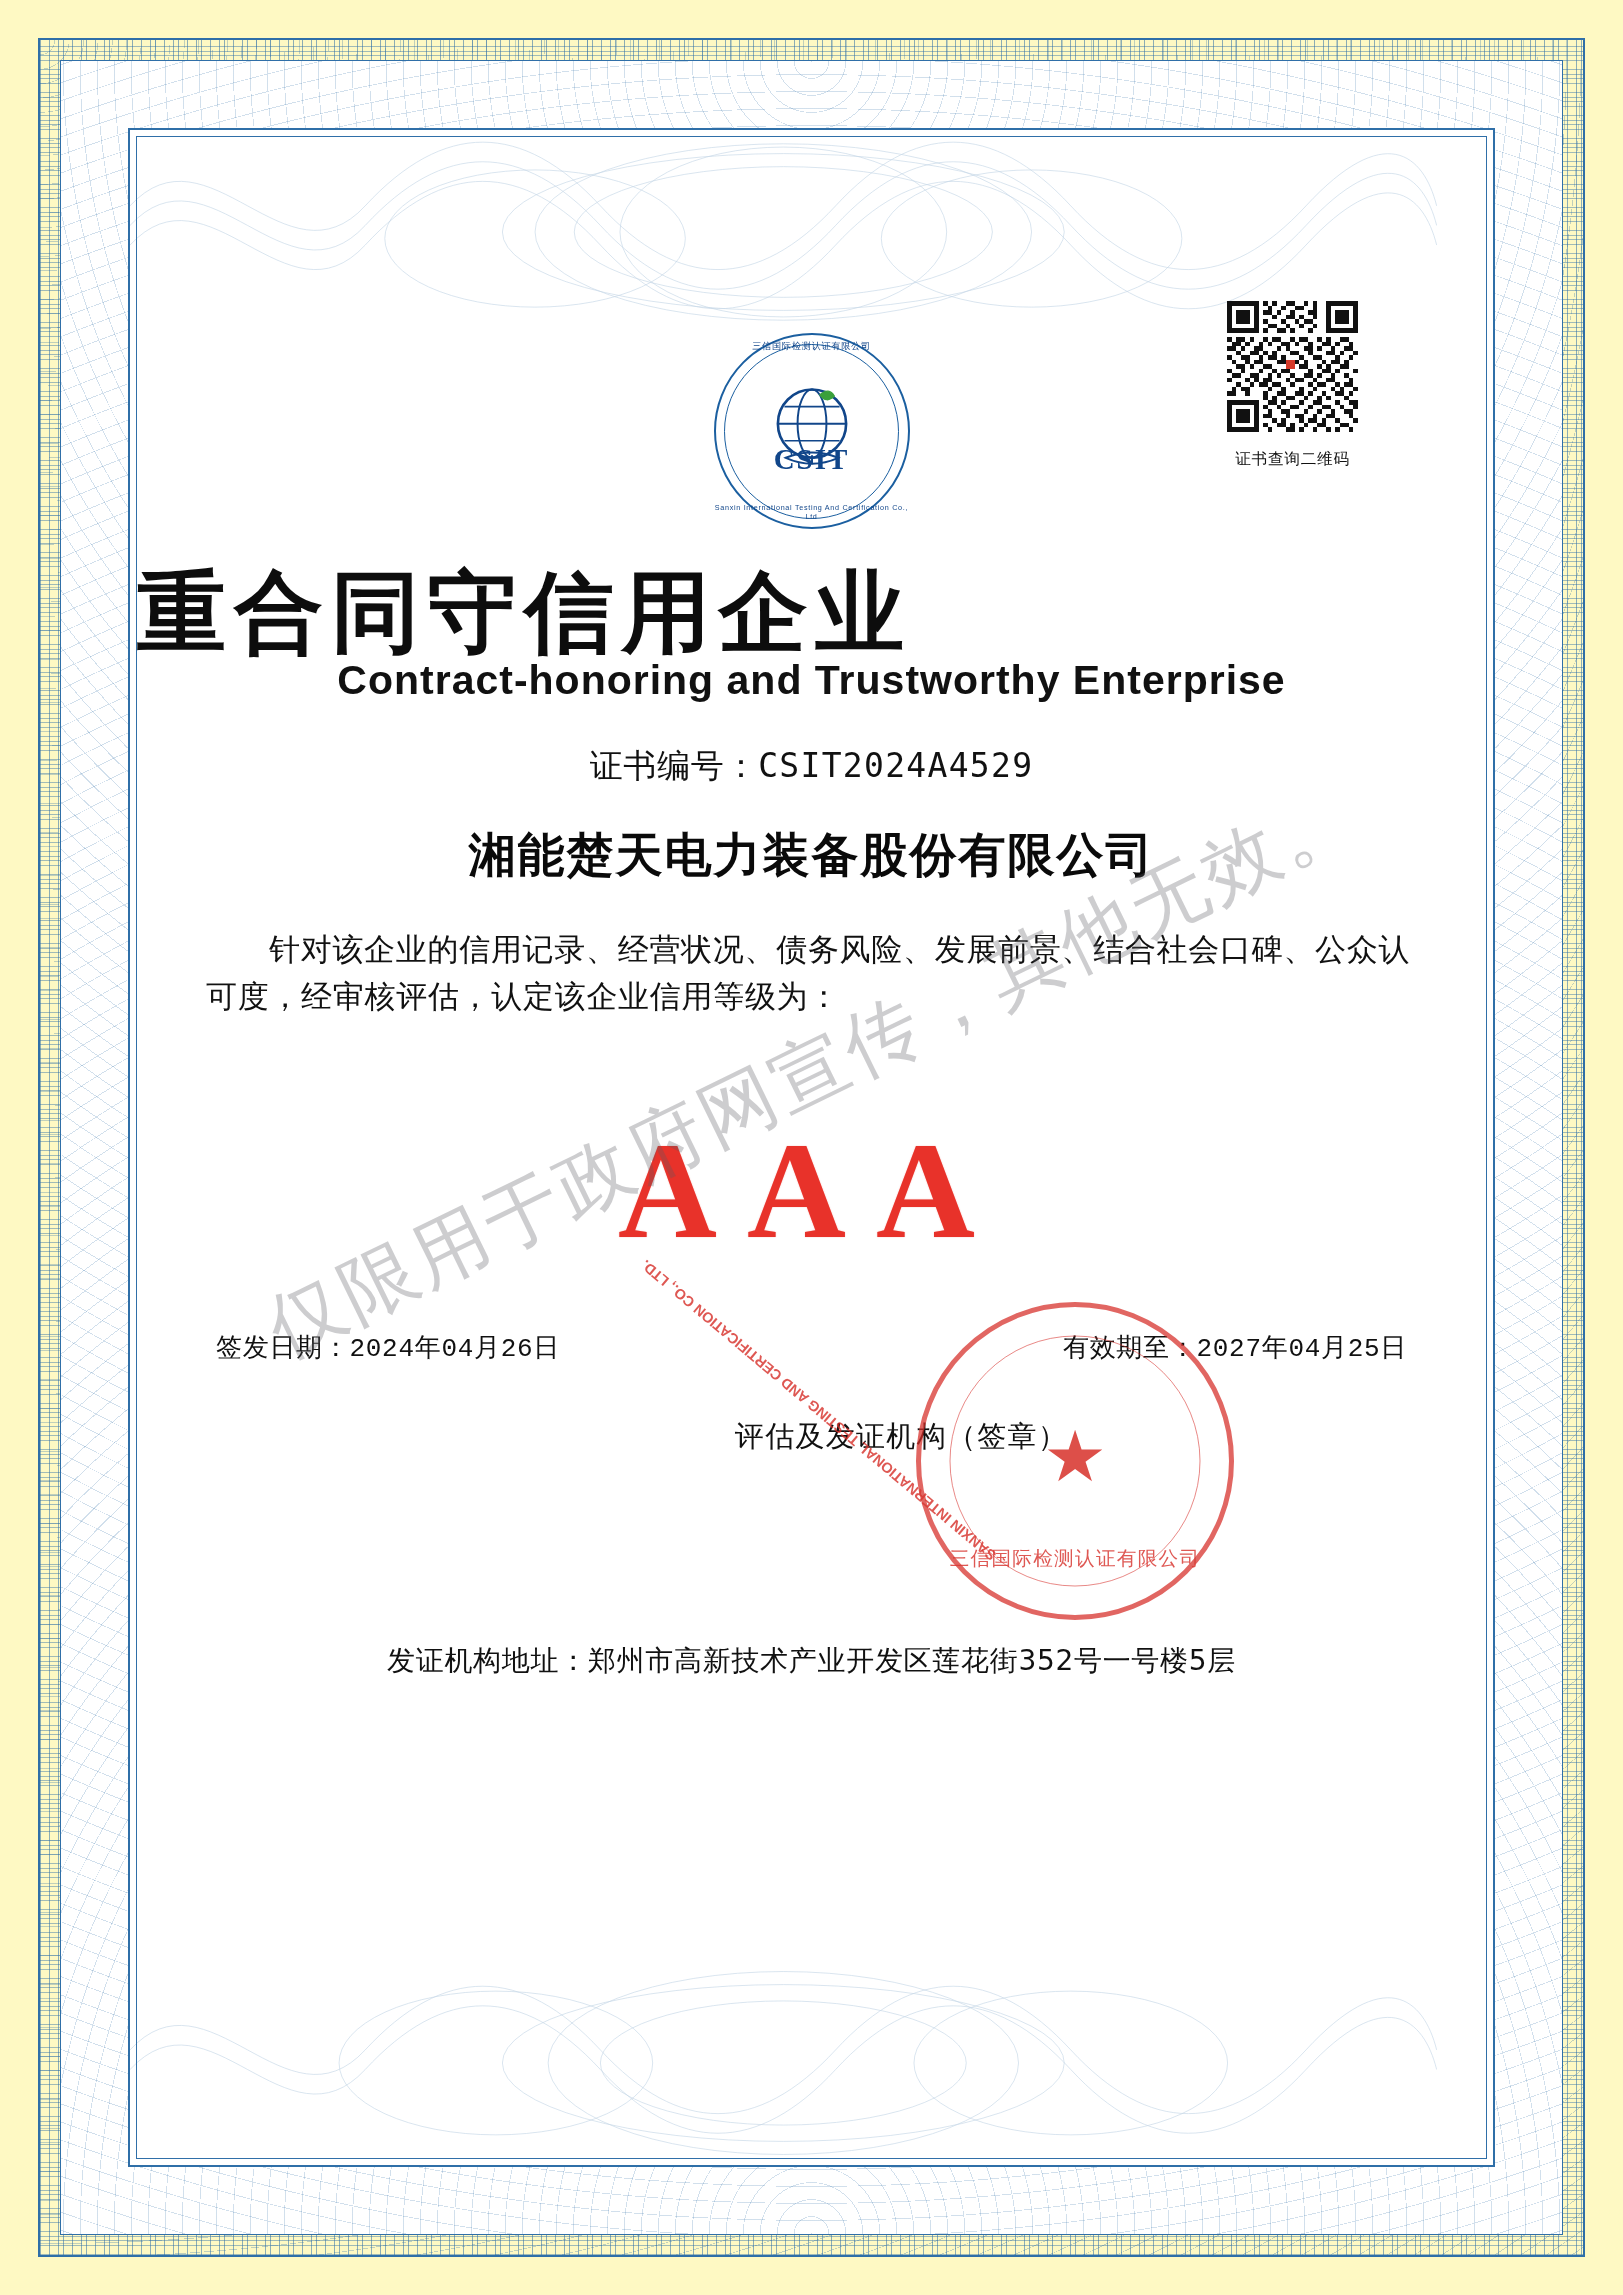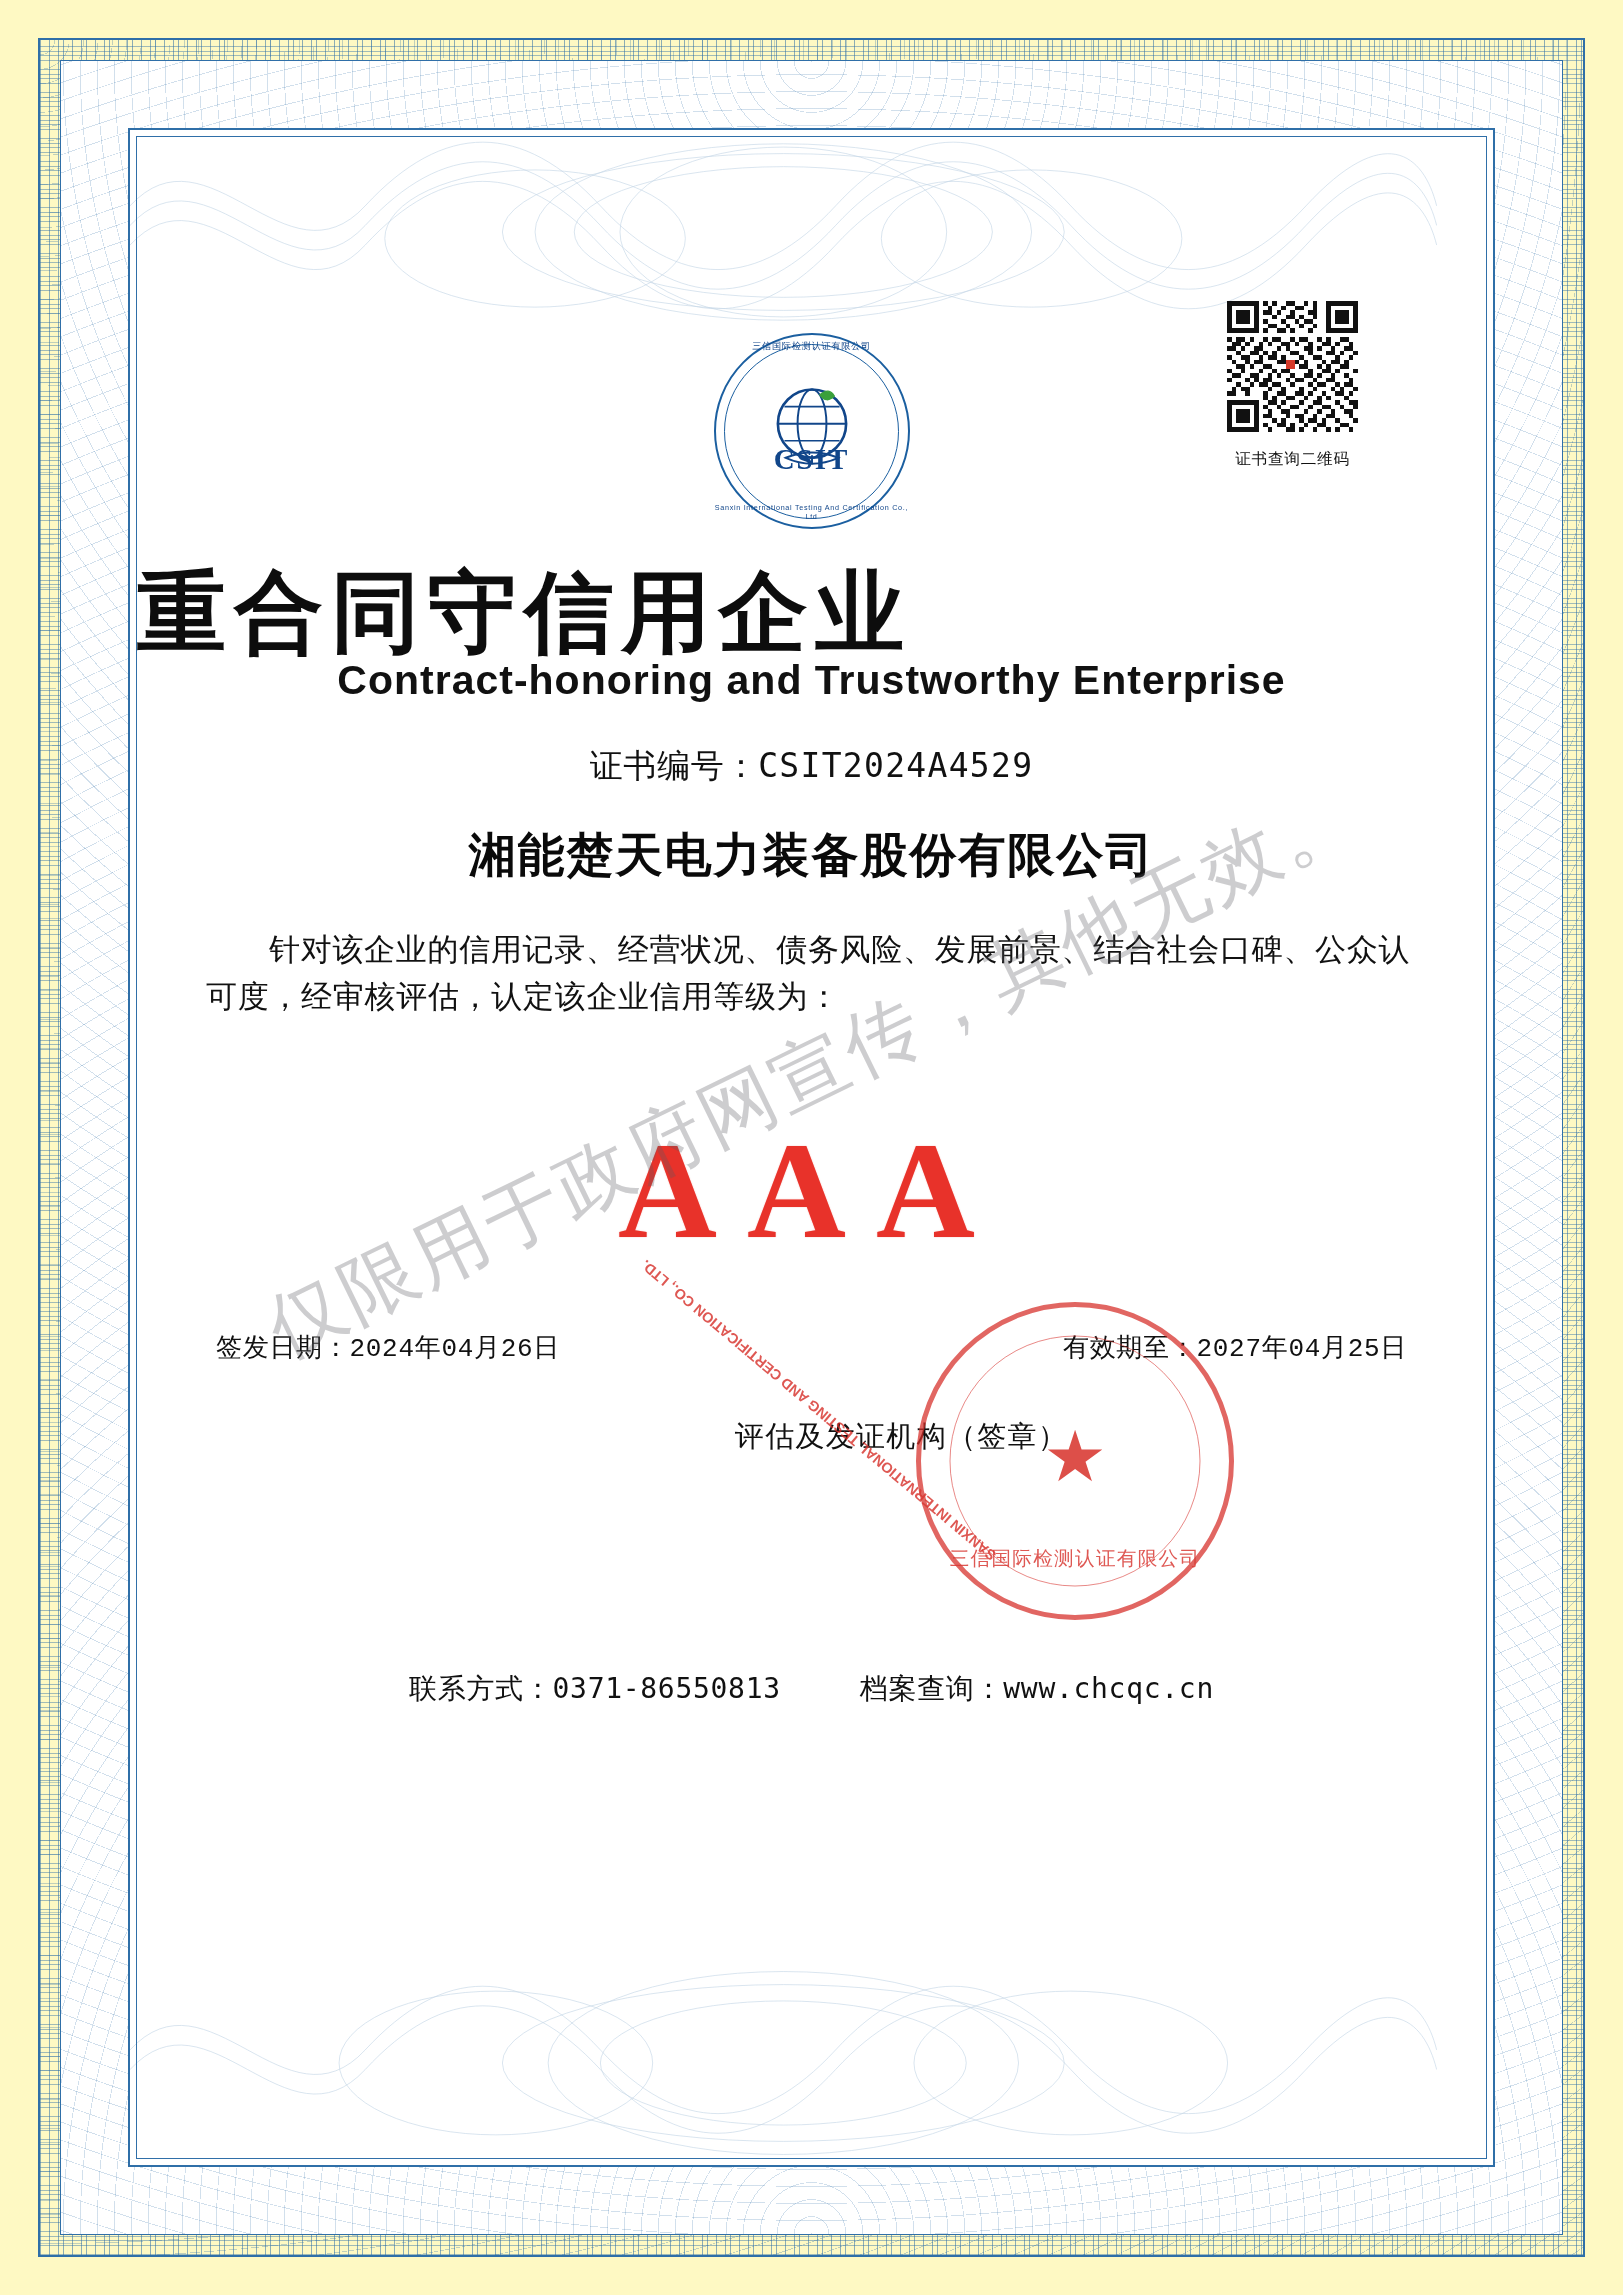--- a/index.html
+++ b/index.html
@@ -661,27 +661,22 @@
 
     <div class="seal">
       <div class="seal-ring-text">
         <span style="transform: rotate(-140deg) translate(0,-134px);">SANXIN INTERNATIONAL TESTING AND CERTIFICATION CO., LTD.</span>
       </div>
       <div class="seal-star">★</div>
       <div class="seal-bottom-cn">三信国际检测认证有限公司</div>
     </div>
 
     <div class="footer">
-      <div class="contact">
-        <div>
-          <span>联系方式：</span><span class="mono">0371-86550813</span>
-        </div>
-        <div>
-          <span>档案查询：</span><span class="mono">www.chcqc.cn</span>
-        </div>
+      <div class="addr">
+        <span>发证机构地址：</span><span>郑州市高新技术产业开发区莲花街352号一号楼5层</span>
       </div>
     </div>
 
   </div>
 
   <div class="watermark">仅限用于政府网宣传，其他无效。</div>
 
 </div>
 
 

